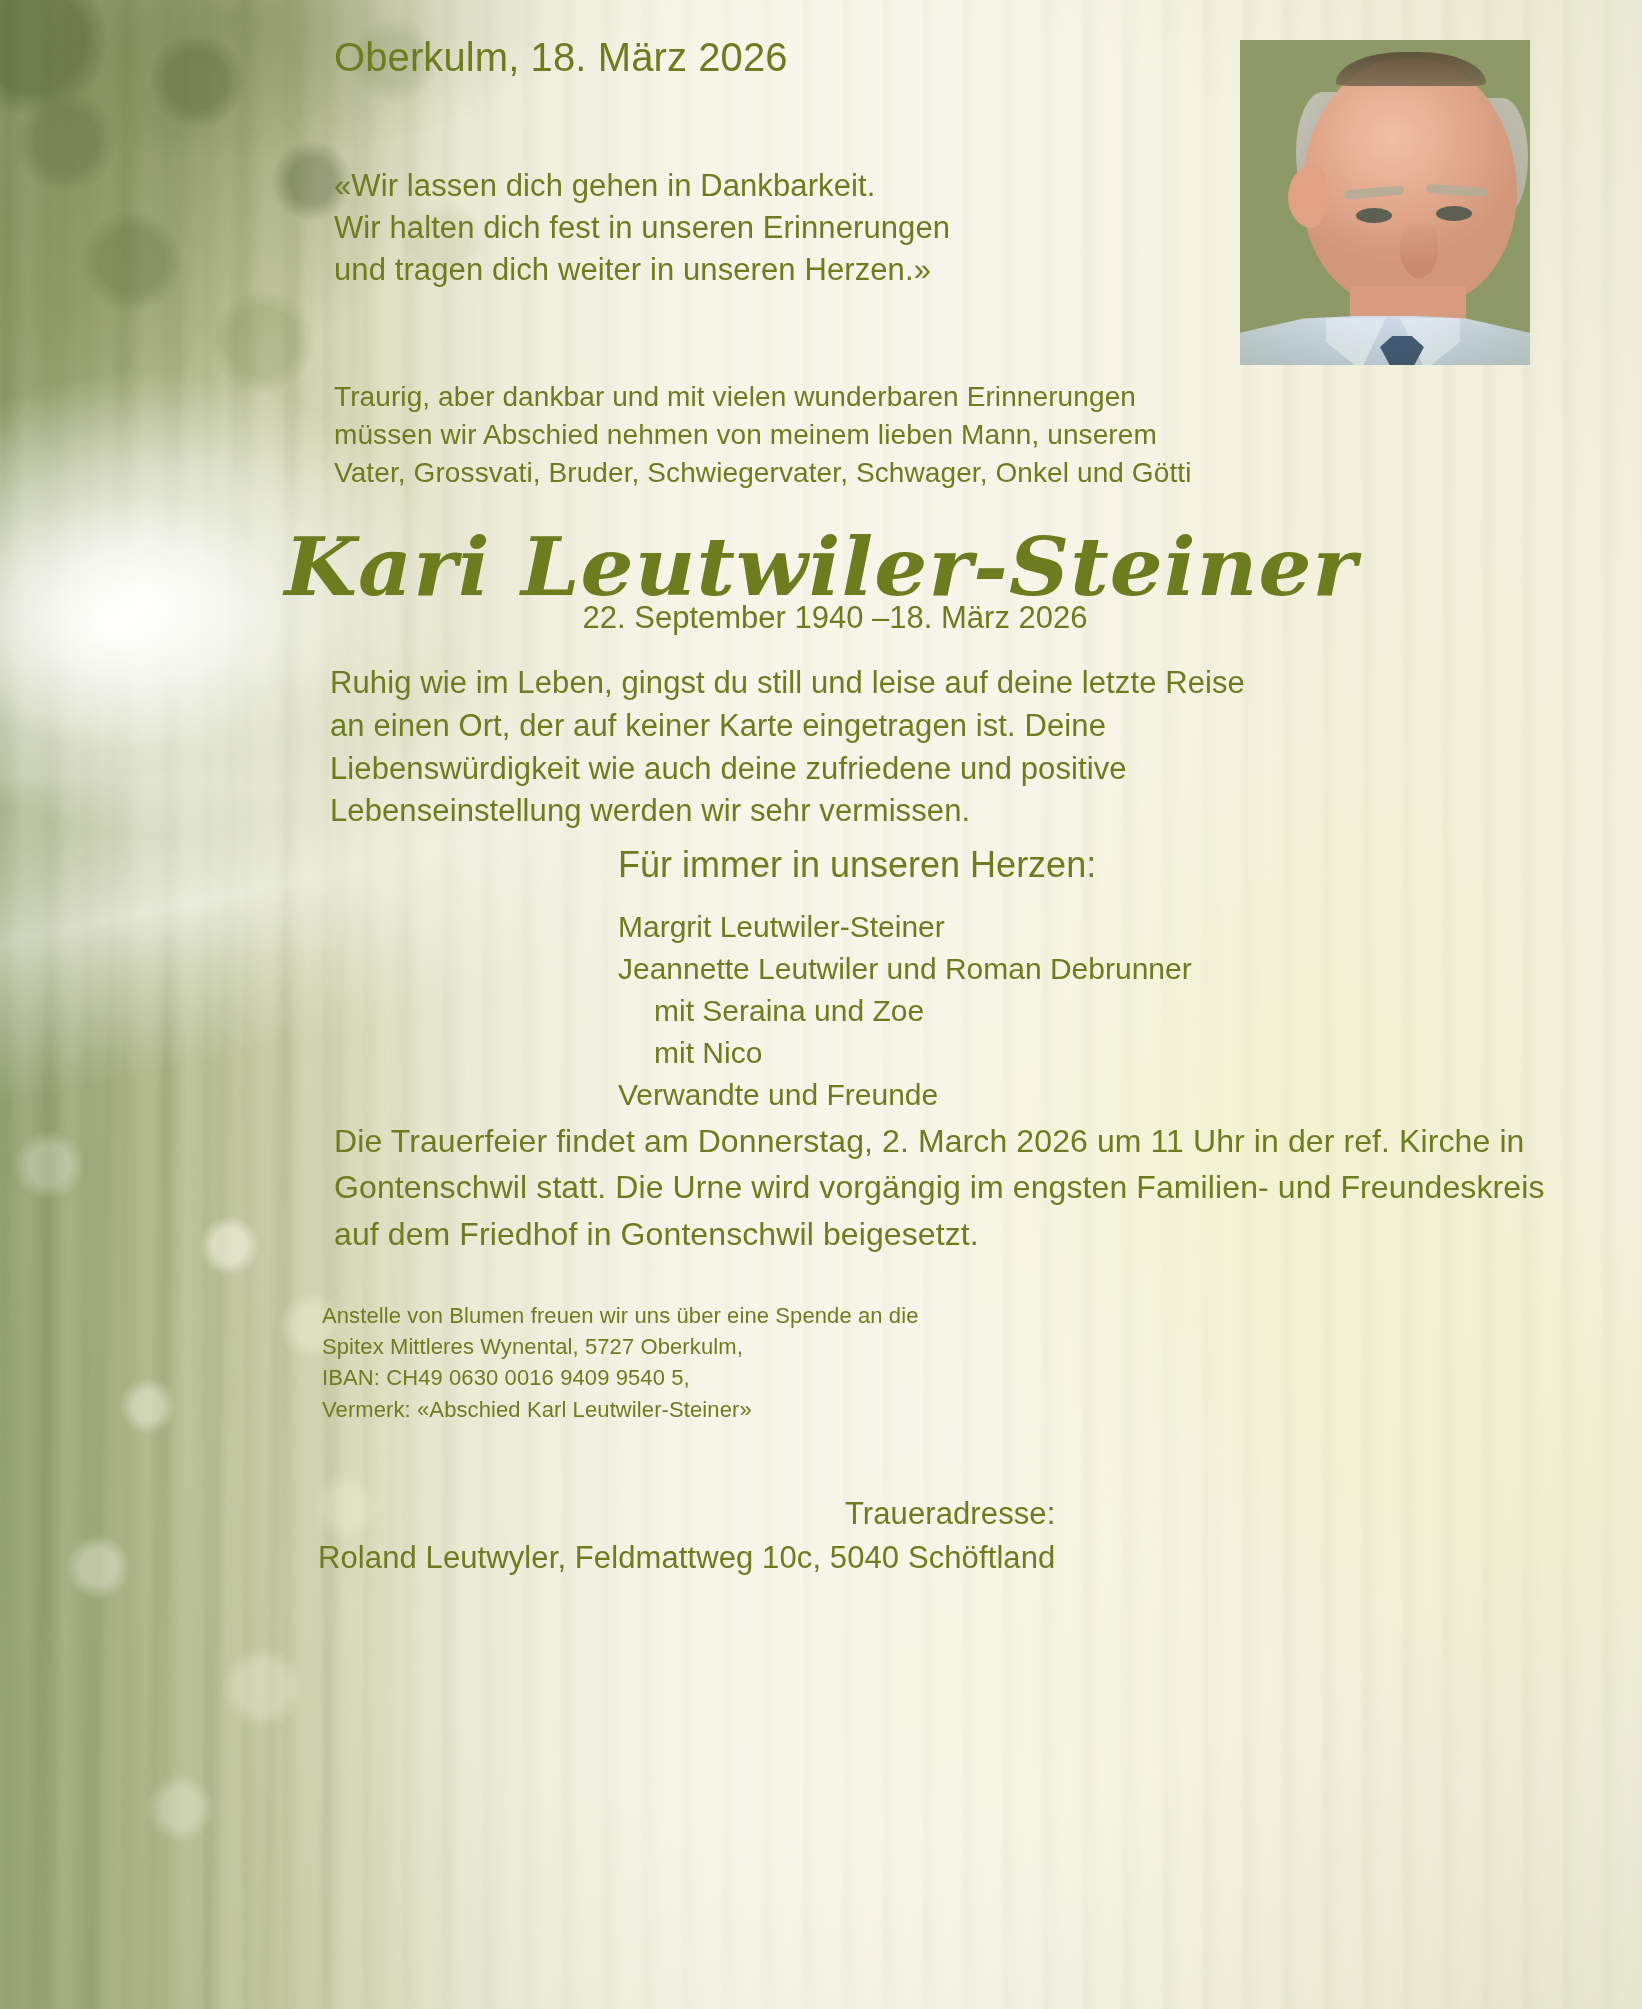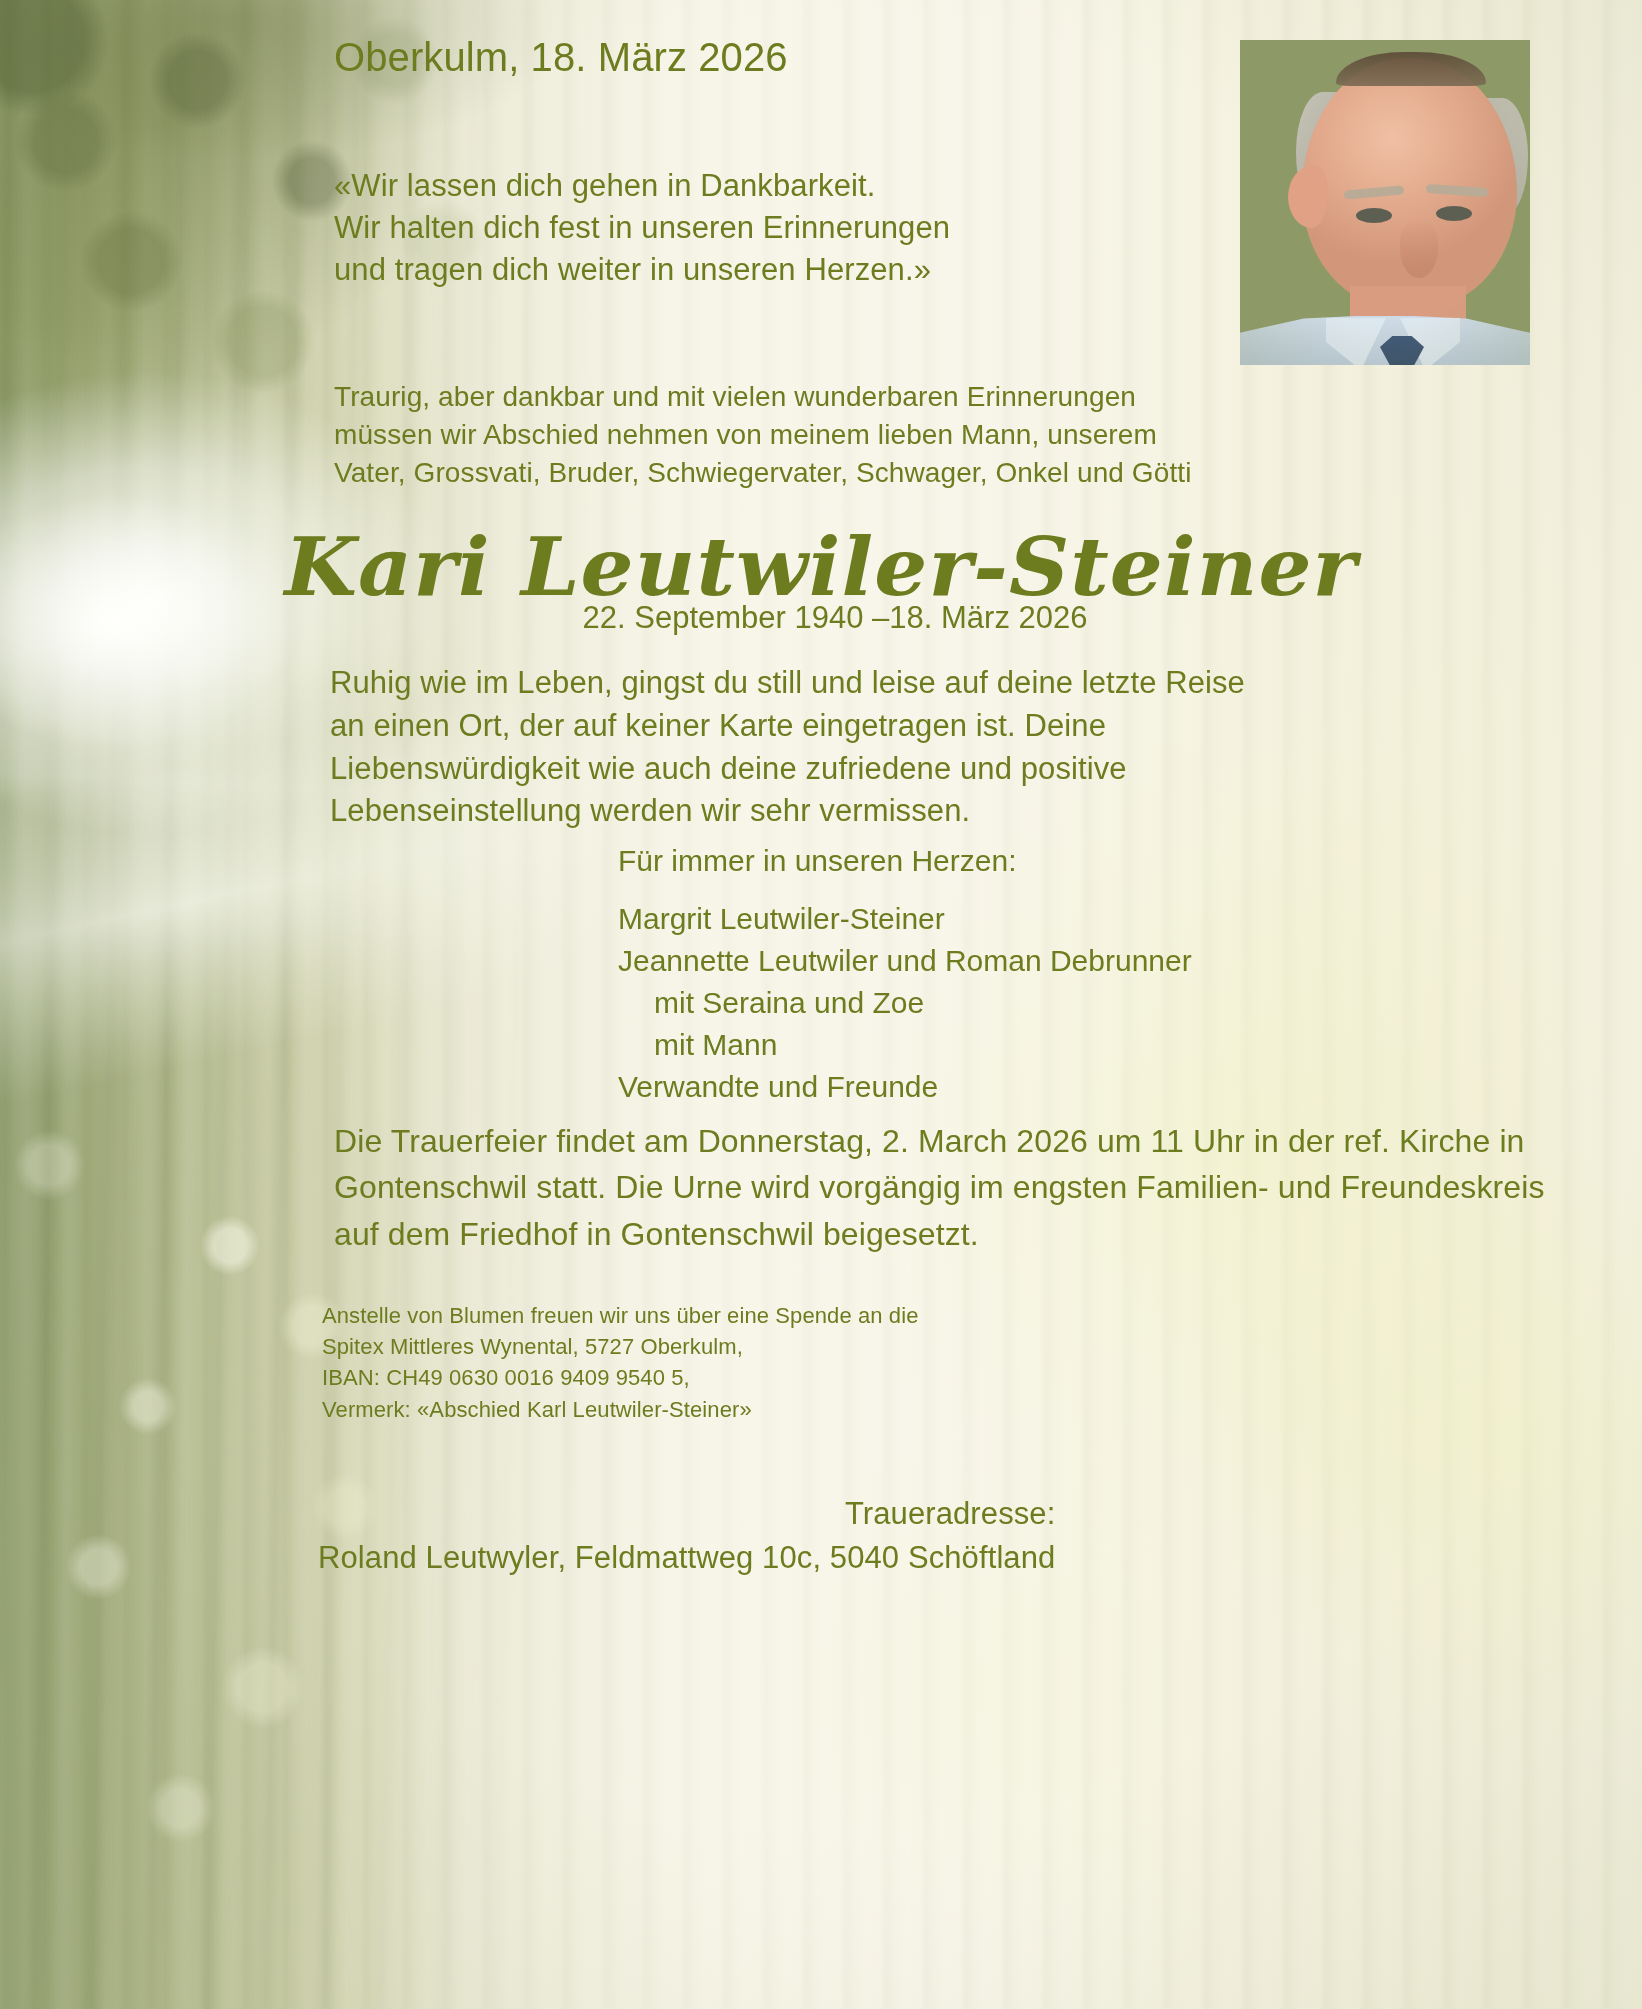--- a/index.html
+++ b/index.html
@@ -145,21 +145,21 @@
   #life-dates{
     position:absolute;left:0;right:0;top:600px;
     text-align:center;font-size:31px;color:#6d7c1f;padding-left:28px;
   }
 
   #farewell-block{left:330px;top:662px;font-size:31px;line-height:1.38;}
 
   #family-block{
     position:absolute;left:618px;top:840px;font-size:30px;line-height:1.40;
   }
-  #family-heading{font-size:30px;margin-bottom:16px;}
+  #family-heading{font-size:36px;margin-bottom:16px;}
   .fam-line{white-space:pre;}
   .fam-indent{padding-left:36px;}
 
   #ceremony-block{left:334px;top:1118px;font-size:32px;line-height:1.45;width:1230px;}
   #donation-block{left:322px;top:1300px;font-size:22px;line-height:1.42;}
   #address-block{left:318px;top:1492px;font-size:31px;line-height:1.42;text-align:right;}
 
   
   #portrait{
     position:absolute;left:1240px;top:40px;width:290px;height:325px;
@@ -288,21 +288,21 @@
 an einen Ort, der auf keiner Karte eingetragen ist. Deine
 Liebenswürdigkeit wie auch deine zufriedene und positive
 Lebenseinstellung werden wir sehr vermissen.</div>
 
     <div id="family-block">
       <div id="family-heading">Für immer in unseren Herzen:</div>
       <div id="family-list">
           <div class="fam-line">Margrit Leutwiler-Steiner</div>
           <div class="fam-line">Jeannette Leutwiler und Roman Debrunner</div>
           <div class="fam-line fam-indent">mit Seraina und Zoe</div>
-          <div class="fam-line fam-indent">mit Mann</div>
+          <div class="fam-line fam-indent">mit Nico</div>
           <div class="fam-line">Verwandte und Freunde</div>
         </div>
     </div>
 
     <div class="tx" id="ceremony-block">Die Trauerfeier findet am Donnerstag, 2. March 2026 um 11 Uhr in der ref. Kirche in Gontenschwil statt. Die Urne wird vorgängig im engsten Familien- und Freundeskreis auf dem Friedhof in Gontenschwil beigesetzt.</div>
 
     <div class="tx" id="donation-block">Anstelle von Blumen freuen wir uns über eine Spende an die
 Spitex Mittleres Wynental, 5727 Oberkulm,
 IBAN: CH49 0630 0016 9409 9540 5,
 Vermerk: «Abschied Karl Leutwiler-Steiner»</div>

